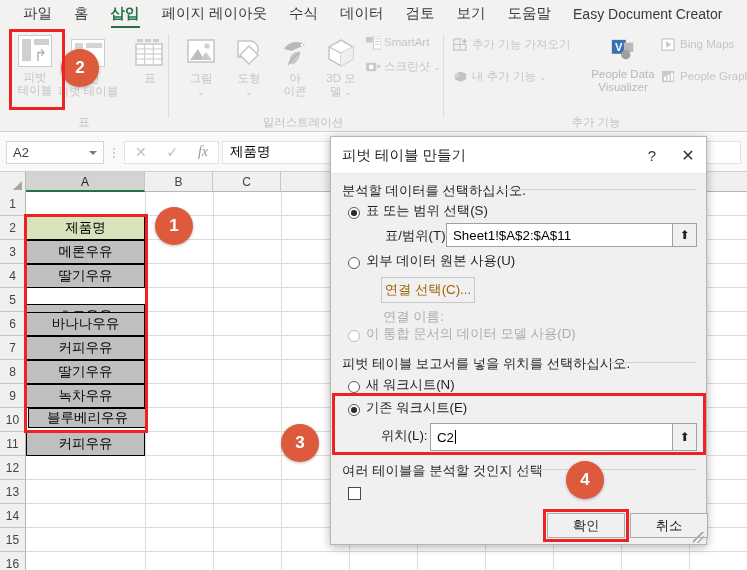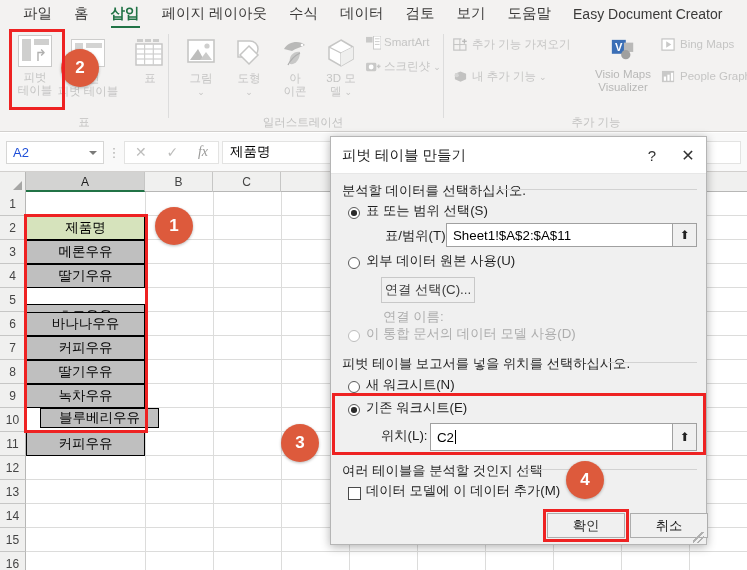--- a/index.html
+++ b/index.html
@@ -92,21 +92,21 @@
 
   
   .formula-bar {
     position:absolute; top:133px; left:0; width:747px; height:39px;
     background:#f9f9f9; border-bottom:1px solid #d2d0ce;
     display:flex; align-items:center;
   }
   .namebox {
     margin-left:6px; width:98px; height:23px;
     border:1px solid #d6d6d5; background:#fff;
-    font-size:13px; color:#1d4ed8;
+    font-size:13px; color:#404040;
     display:flex; align-items:center; padding:0 6px;
     position:relative;
   }
   .namebox .caret {
     position:absolute; right:6px; top:9px;
     width:0;height:0;border-left:4px solid transparent;border-right:4px solid transparent;
     border-top:4px solid #7a7a79;
   }
   .fb-dots { width:20px; text-align:center; color:#b4b4b3; font-size:13px; }
   .fb-icons {
@@ -229,21 +229,21 @@
     position:absolute; right:0; top:0; bottom:0; width:24px;
     background:#f0f0f0; border-left:1px solid #a0a0a0;
     display:flex; align-items:center; justify-content:center;
     font-size:12px; color:#222;
   }
   .caret-txt { display:inline-block; width:1px; height:14px; background:#000; margin-left:1px; }
 
   .btn-flat {
     position:absolute; background:#f0f0f0; border:1px solid #c8c8c8;
     display:flex; align-items:center; justify-content:center;
-    font-size:13.3px; color:#404040;
+    font-size:13.3px; color:#a16207;
   }
   .checkbox {
     position:absolute; width:13px; height:13px; border:1.4px solid #4a4a4a; background:#fff;
   }
   .dlg-btn {
     position:absolute; width:78px; height:25px;
     background:#f0f0f0; border:1px solid #adadad;
     display:flex; align-items:center; justify-content:center;
     font-size:13.3px; color:#1f1f1f;
   }
@@ -386,21 +386,21 @@
           <line x1="9.7" y1="3.5" x2="14.7" y2="3.5" stroke="#b9b9b8" stroke-width="1.4"></line>
         </svg><span>추가 기능 가져오기</span>
       </div>
       <div class="rbtn lit" style="left:140px; top:6px; width:76px;">
         <svg class="ico-table" style="width:28px;height:26px;" viewBox="0 0 30 28">
           <rect x="3" y="2" width="15" height="15" fill="#3b6fb6"></rect>
           <text x="10.5" y="14" font-size="12" fill="#ffffff" text-anchor="middle" font-family="Liberation Sans, sans-serif" font-weight="bold">V</text>
           <rect x="16" y="5" width="10" height="10" fill="#b9b9b8"></rect>
           <circle cx="18" cy="18" r="5" fill="#9f9f9e"></circle>
         </svg>
-        <span>Visio Maps</span><br>
+        <span>People Data</span><br>
         <span>Visualizer</span>
       </div>
       <div class="rbtn" style="left:216px; top:10px; width:92px; text-align:left;">
         <svg style="width:15px;height:14px;vertical-align:middle;margin-right:4px;" viewBox="0 0 16 15">
           <rect x="1" y="1" width="13" height="12" fill="#fff" stroke="#c5c5c4" stroke-width="1.3"></rect>
           <polygon points="5.5,3.5 11,7 5.5,10.5" fill="#c9c9c8"></polygon>
         </svg><span>Bing Maps</span>
       </div>
       <div class="rbtn" style="left:216px; top:42px; width:100px; text-align:left;">
         <svg style="width:15px;height:14px;vertical-align:middle;margin-right:4px;" viewBox="0 0 16 15">
@@ -491,21 +491,21 @@
 
     <div id="cells-layer">
         <div class="cell bordered hdr" style="left: 26px; top: 44px; width: 119px; height: 24px;">제품명</div>
         <div class="cell bordered data" style="left: 26px; top: 68px; width: 119px; height: 24px;">메론우유</div>
         <div class="cell bordered data" style="left: 26px; top: 92px; width: 119px; height: 24px;">딸기우유</div>
         <div class="cell bordered data" style="left: 26px; top: 116px; width: 119px; height: 24px; margin-top: 16px;">초코우유</div>
         <div class="cell bordered data" style="left: 26px; top: 140px; width: 119px; height: 24px;">바나나우유</div>
         <div class="cell bordered data" style="left: 26px; top: 164px; width: 119px; height: 24px;">커피우유</div>
         <div class="cell bordered data" style="left: 26px; top: 188px; width: 119px; height: 24px;">딸기우유</div>
         <div class="cell bordered data" style="left: 26px; top: 212px; width: 119px; height: 24px;">녹차우유</div>
-        <div class="cell bordered data" style="left: 40px; top: 236px; width: 119px; height: 20px; text-align: right;">블루베리우유</div>
+        <div class="cell bordered data" style="left: 28px; top: 236px; width: 119px; height: 20px; text-align: right;">블루베리우유</div>
         <div class="cell bordered data" style="left: 26px; top: 260px; width: 119px; height: 24px;">커피우유</div>
       </div>
 
     <div class="sel-range" style="left:24px; top:42px; width:124px; height:219px;"></div>
   </div>
 
   <div class="badge" style="left:155px; top:207px; width:38px; height:38px;">
     <span>1</span>
   </div>
   <div class="badge" style="left:61px; top:49px; width:38px; height:38px;">
@@ -568,21 +568,20 @@
           <span class="caret-txt"></span>
         <span class="picker">⬆</span>
       </div>
 
       <div class="hl-box" style="left:1px; top:219px; width:374px; height:62px;"></div>
 
       <div class="sec" style="top:288px;">여러 테이블을 분석할 것인지 선택</div>
       <div class="sec-line" style="left:190px; top:295px; width:176px;"></div>
 
       <div class="checkbox" style="left:17px; top:313px;"></div>
-      <div class="lbl" style="left:35px; top:308px;">데이터 모델에 이 데이터 추가(M)</div>
 
       <div class="dlg-btn" style="left:216px; top:339px;">
         <span>확인</span>
       </div>
       <div class="dlg-btn" style="left:299px; top:339px;">
         <span>취소</span>
       </div>
       <div class="hl-box" style="left:212px; top:335px; width:86px; height:33px;"></div>
 
       <div class="resize-grip"></div>

